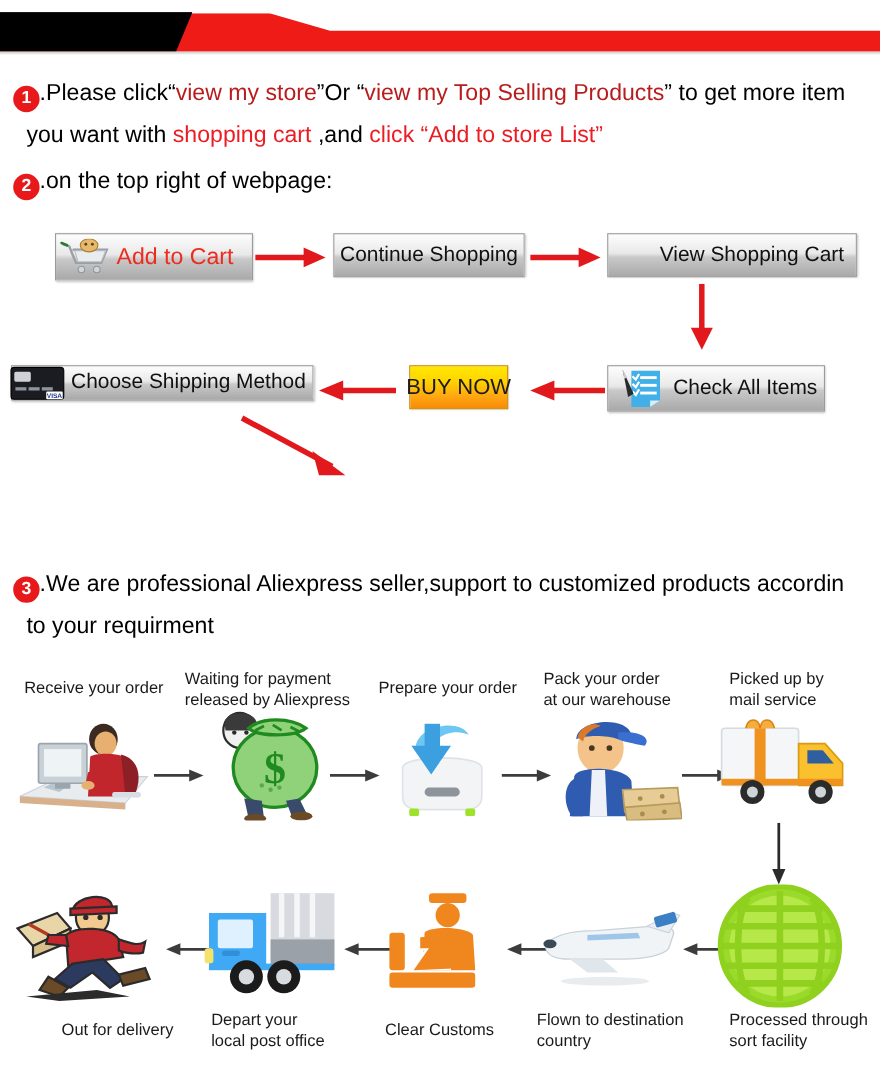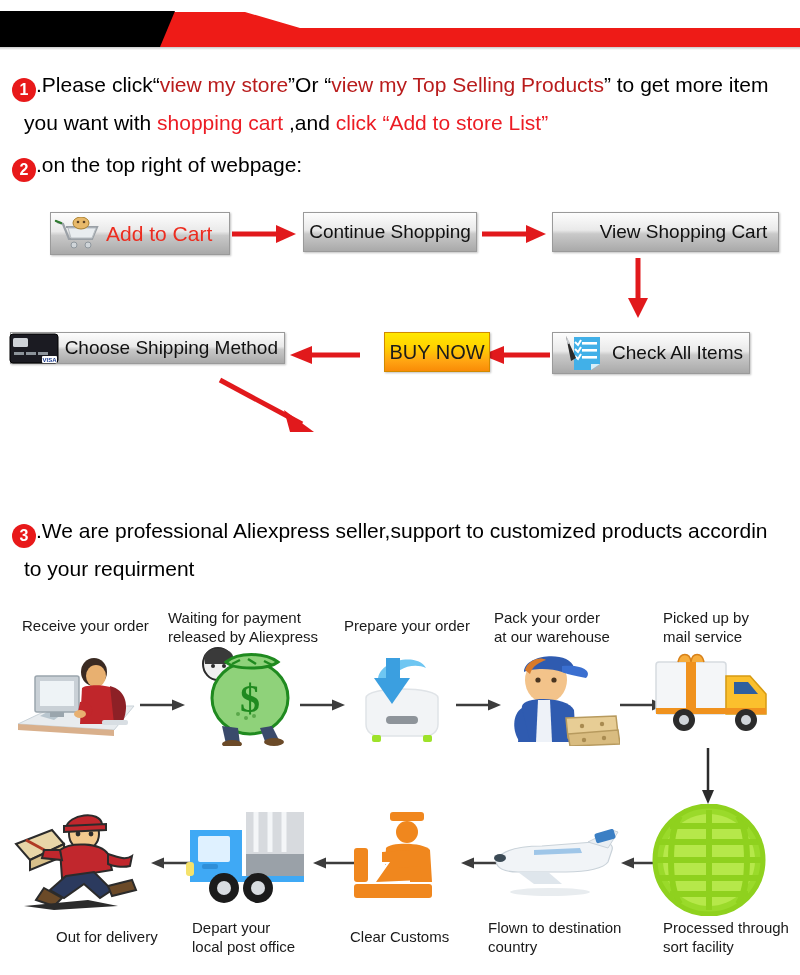--- a/index.html
+++ b/index.html
@@ -125,21 +125,21 @@
   }
   .btn-payment .btn-label { color: #e8300c; font-size: 20px; }
 
   .btn .btn-label.red-label { color: #ec2c1f; font-size: 21px; }
 
   
   #btn-add-cart        { left: 50px;  top: 16px;  width: 180px; height: 43px; justify-content: flex-start; }
   #btn-continue        { left: 303px; top: 16px;  width: 174px; height: 40px; }
   #btn-view-cart       { left: 552px; top: 16px;  width: 227px; height: 40px; padding-left: 36px; }
   #btn-choose-shipping { left: 10px;  top: 136px; width: 275px; height: 32px; justify-content: flex-end; }
-  #btn-buy-now         { left: 384px; top: 136px; width: 106px; height: 40px; }
+  #btn-buy-now         { left: 372px; top: 136px; width: 90px; height: 40px; }
   #btn-check-items     { left: 552px; top: 136px; width: 198px; height: 42px; justify-content: flex-end; }
   #btn-payment         { left: 343px; top: 226px; width: 138px; height: 44px; justify-content: flex-start; }
 
   
   .icon-cart { width: 46px; height: 34px; flex: 0 0 auto; margin-left: 3px; }
   .icon-card { width: 50px; height: 32px; flex: 0 0 auto; margin-left: 4px; }
   .icon-check { width: 42px; height: 38px; flex: 0 0 auto; margin-left: 4px; }
   .icon-register { width: 52px; height: 38px; flex: 0 0 auto; margin-left: 3px; }
 
   

